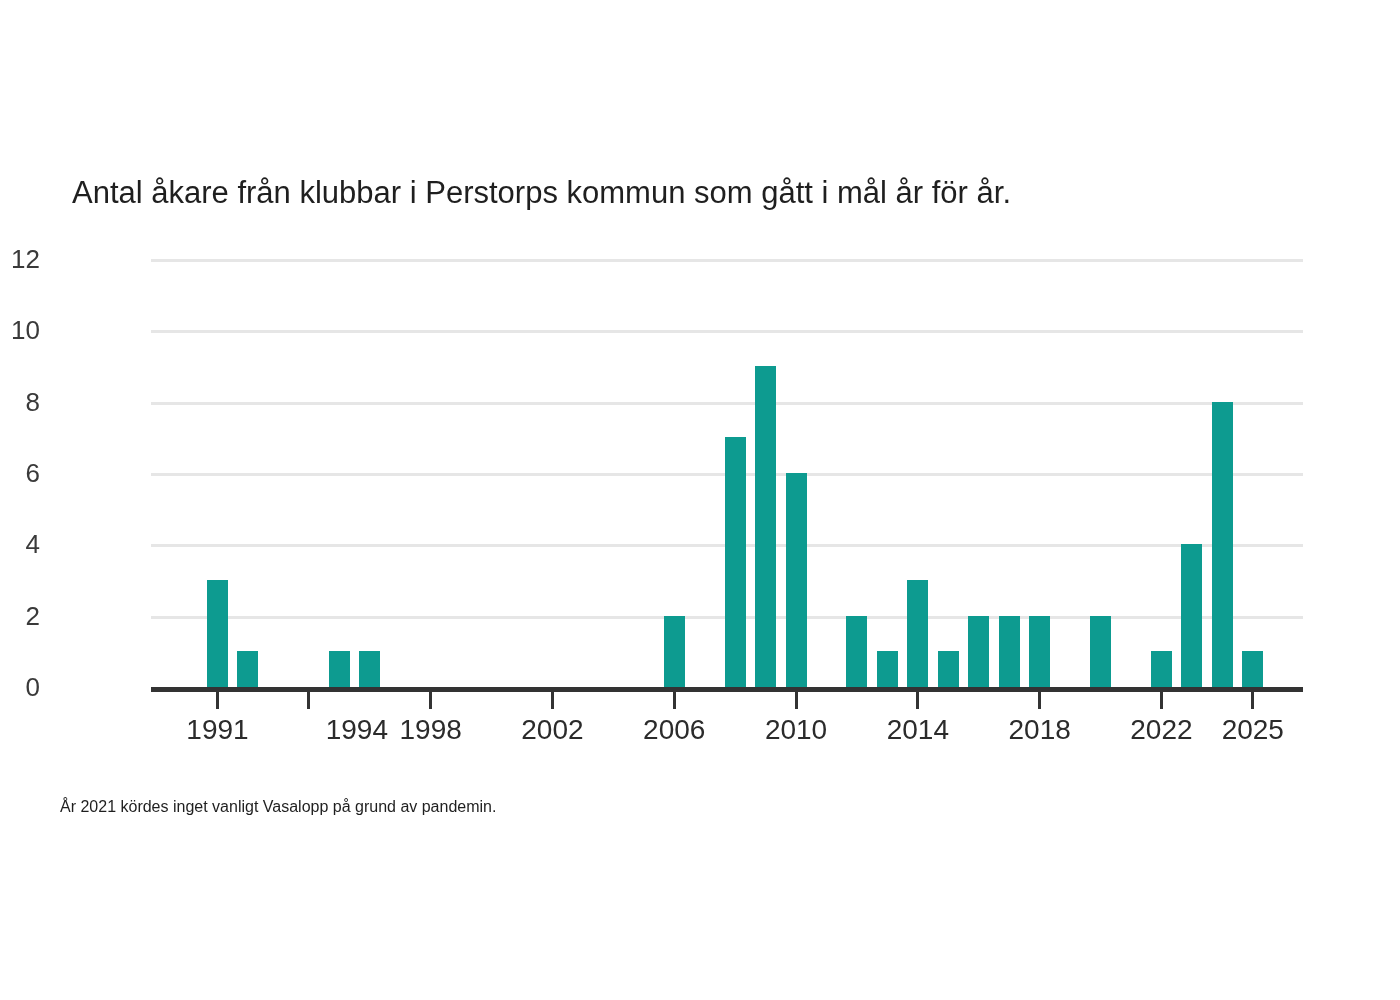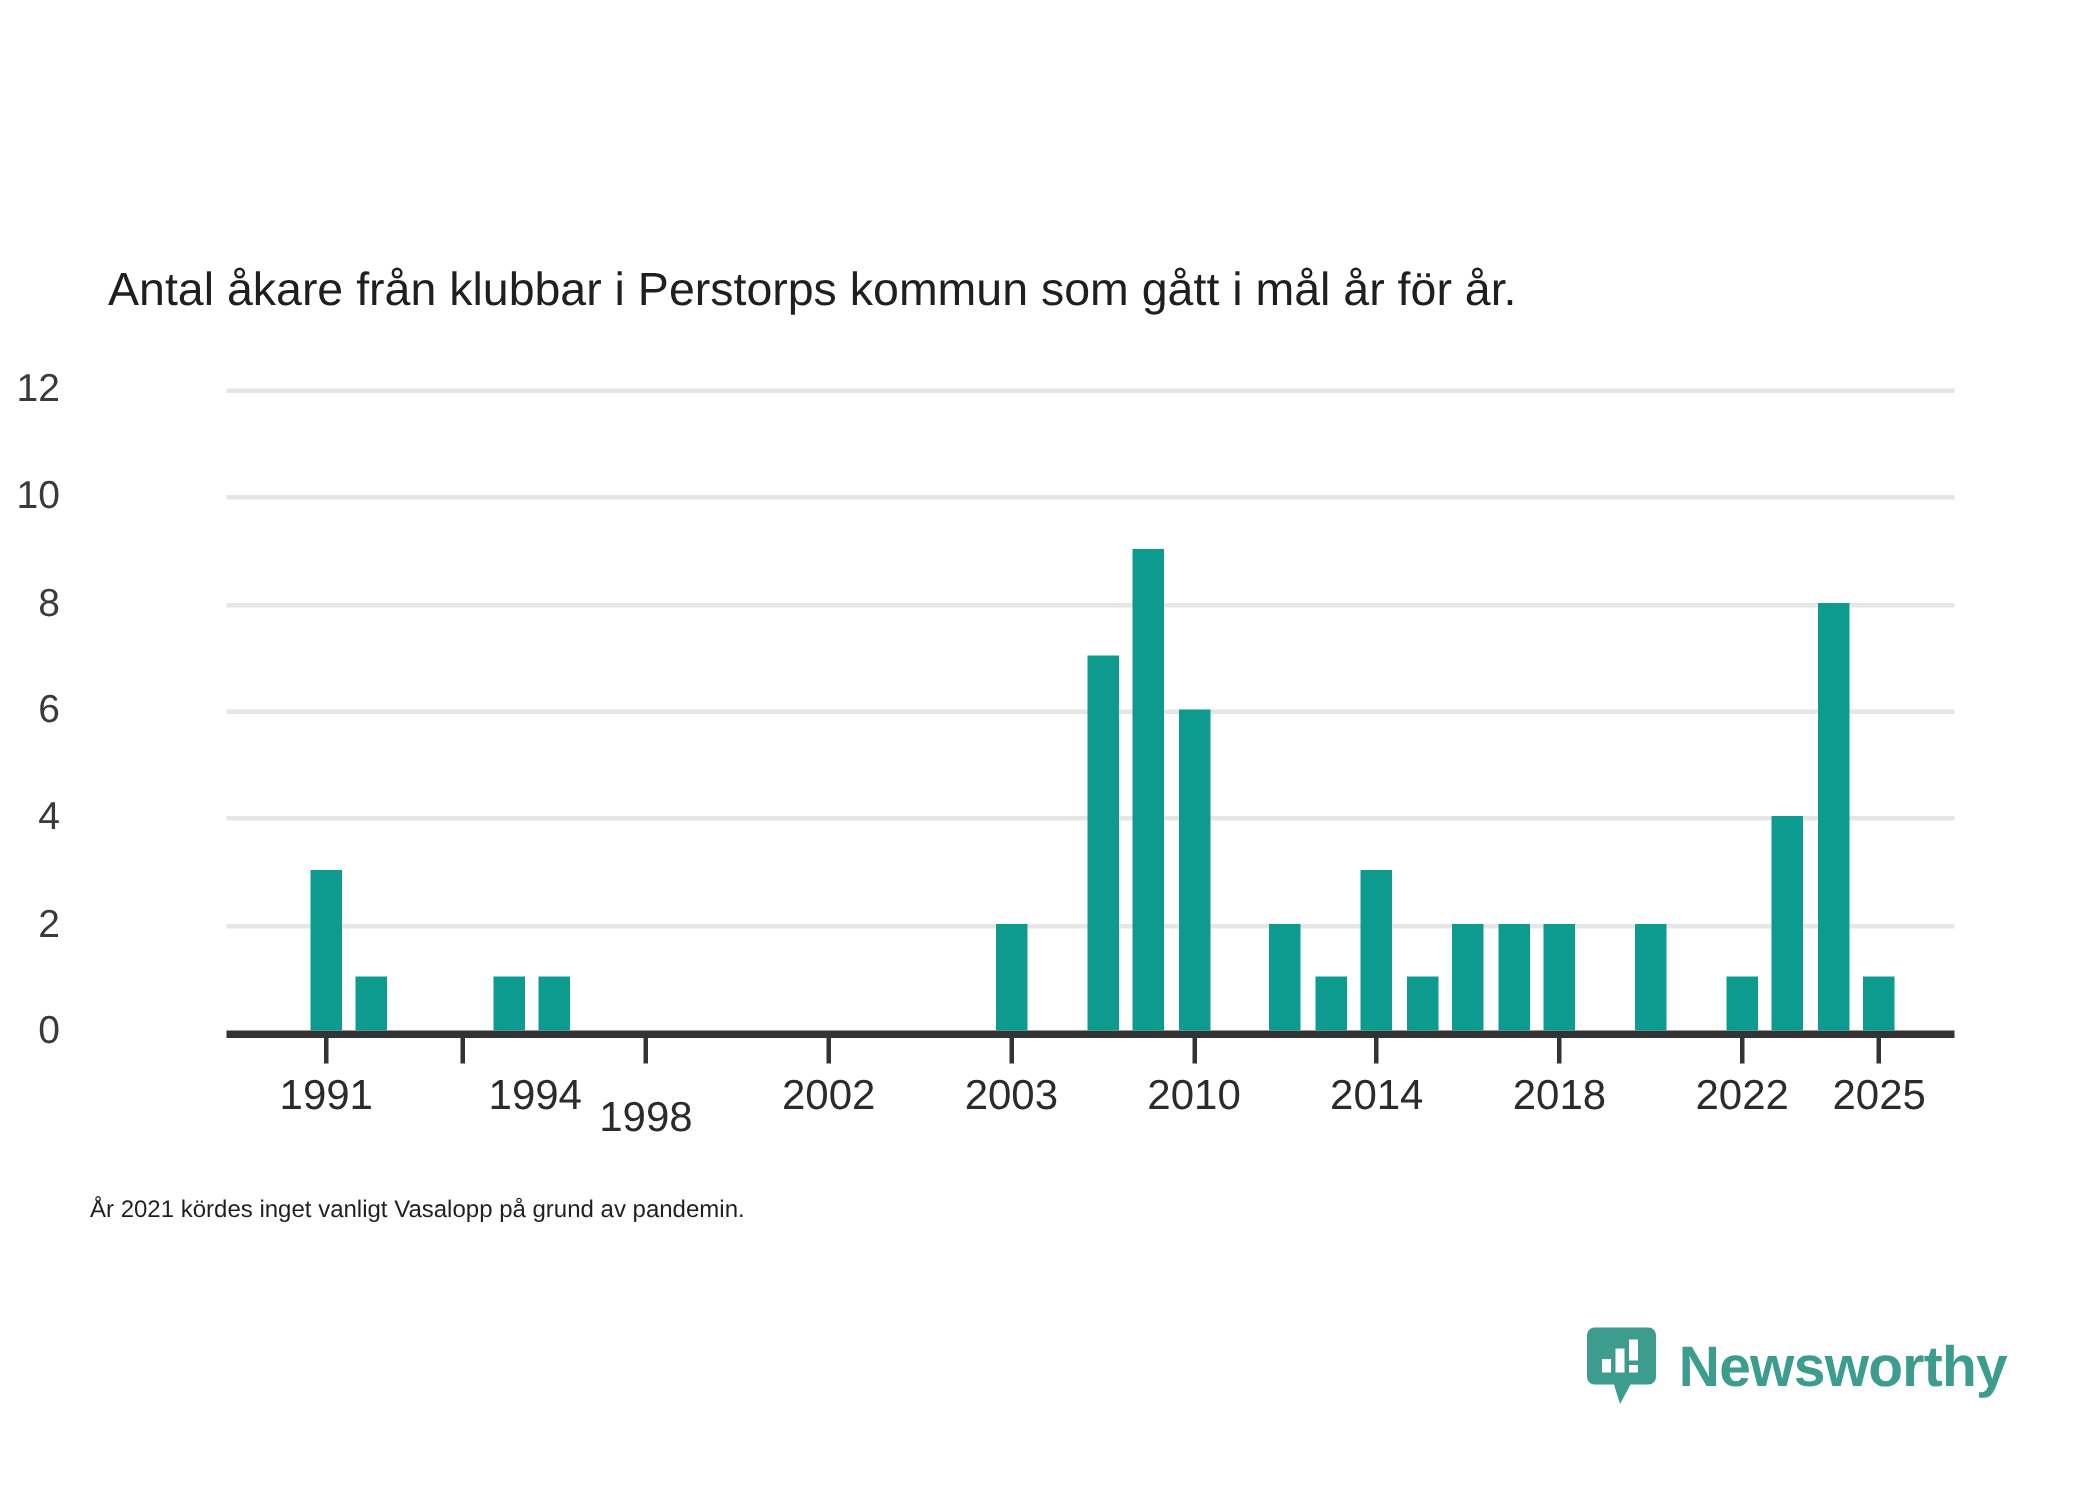--- a/index.html
+++ b/index.html
@@ -127,43 +127,33 @@
       <div class="bar" title="2020: 2" style="left: 939.05px; width: 21px; height: 71.3333px; background: rgb(13, 155, 144);"></div>
       <div class="bar" title="2022: 1" style="left: 999.95px; width: 21px; height: 35.6667px; background: rgb(13, 155, 144);"></div>
       <div class="bar" title="2023: 4" style="left: 1030.4px; width: 21px; height: 142.667px; background: rgb(13, 155, 144);"></div>
       <div class="bar" title="2024: 8" style="left: 1060.85px; width: 21px; height: 285.333px; background: rgb(13, 155, 144);"></div>
       <div class="bar" title="2025: 1" style="left: 1091.3px; width: 21px; height: 35.6667px; background: rgb(13, 155, 144);"></div>
       <div class="tick" style="left: 65px;"></div>
       <div class="xlabel" style="left: 66.5px;">1991</div>
       <div class="tick" style="left: 156.35px;"></div>
       <div class="xlabel" style="left: 157.85px; margin-left: 48px;">1994</div>
       <div class="tick" style="left: 278.15px;"></div>
-      <div class="xlabel" style="left: 279.65px; margin-top: 15px;">1998</div>
+      <div class="xlabel" style="left: 279.65px;">1998</div>
       <div class="tick" style="left: 399.95px;"></div>
       <div class="xlabel" style="left: 401.45px;">2002</div>
       <div class="tick" style="left: 521.75px;"></div>
-      <div class="xlabel" style="left: 523.25px;">2003</div>
+      <div class="xlabel" style="left: 523.25px;">2006</div>
       <div class="tick" style="left: 643.55px;"></div>
       <div class="xlabel" style="left: 645.05px;">2010</div>
       <div class="tick" style="left: 765.35px;"></div>
       <div class="xlabel" style="left: 766.85px;">2014</div>
       <div class="tick" style="left: 887.15px;"></div>
       <div class="xlabel" style="left: 888.65px;">2018</div>
       <div class="tick" style="left: 1008.95px;"></div>
       <div class="xlabel" style="left: 1010.45px;">2022</div>
       <div class="tick" style="left: 1100.3px;"></div>
       <div class="xlabel" style="left: 1101.8px;">2025</div>
     </div>
 
   <div class="note">År 2021 kördes inget vanligt Vasalopp på grund av pandemin.</div>
 
-  <div class="logo">
-    <svg class="logo-mark" viewBox="0 0 48 56">
-      <path d="M6 1 H42 A5 5 0 0 1 47 6 V34 A5 5 0 0 1 42 39 H30 L23 52 L19 39 H6 A5 5 0 0 1 1 34 V6 A5 5 0 0 1 6 1 Z" fill="#3c9c8e"></path>
-      <rect x="11" y="22" width="6" height="9" fill="#ffffff"></rect>
-      <rect x="20" y="15" width="6" height="16" fill="#ffffff"></rect>
-      <rect x="29" y="9" width="6" height="14" fill="#ffffff"></rect>
-      <rect x="29" y="26" width="6" height="5" fill="#ffffff"></rect>
-    </svg>
-    <span class="logo-text">Newsworthy</span>
-  </div>
 
 </div>
 
 </body></html>

